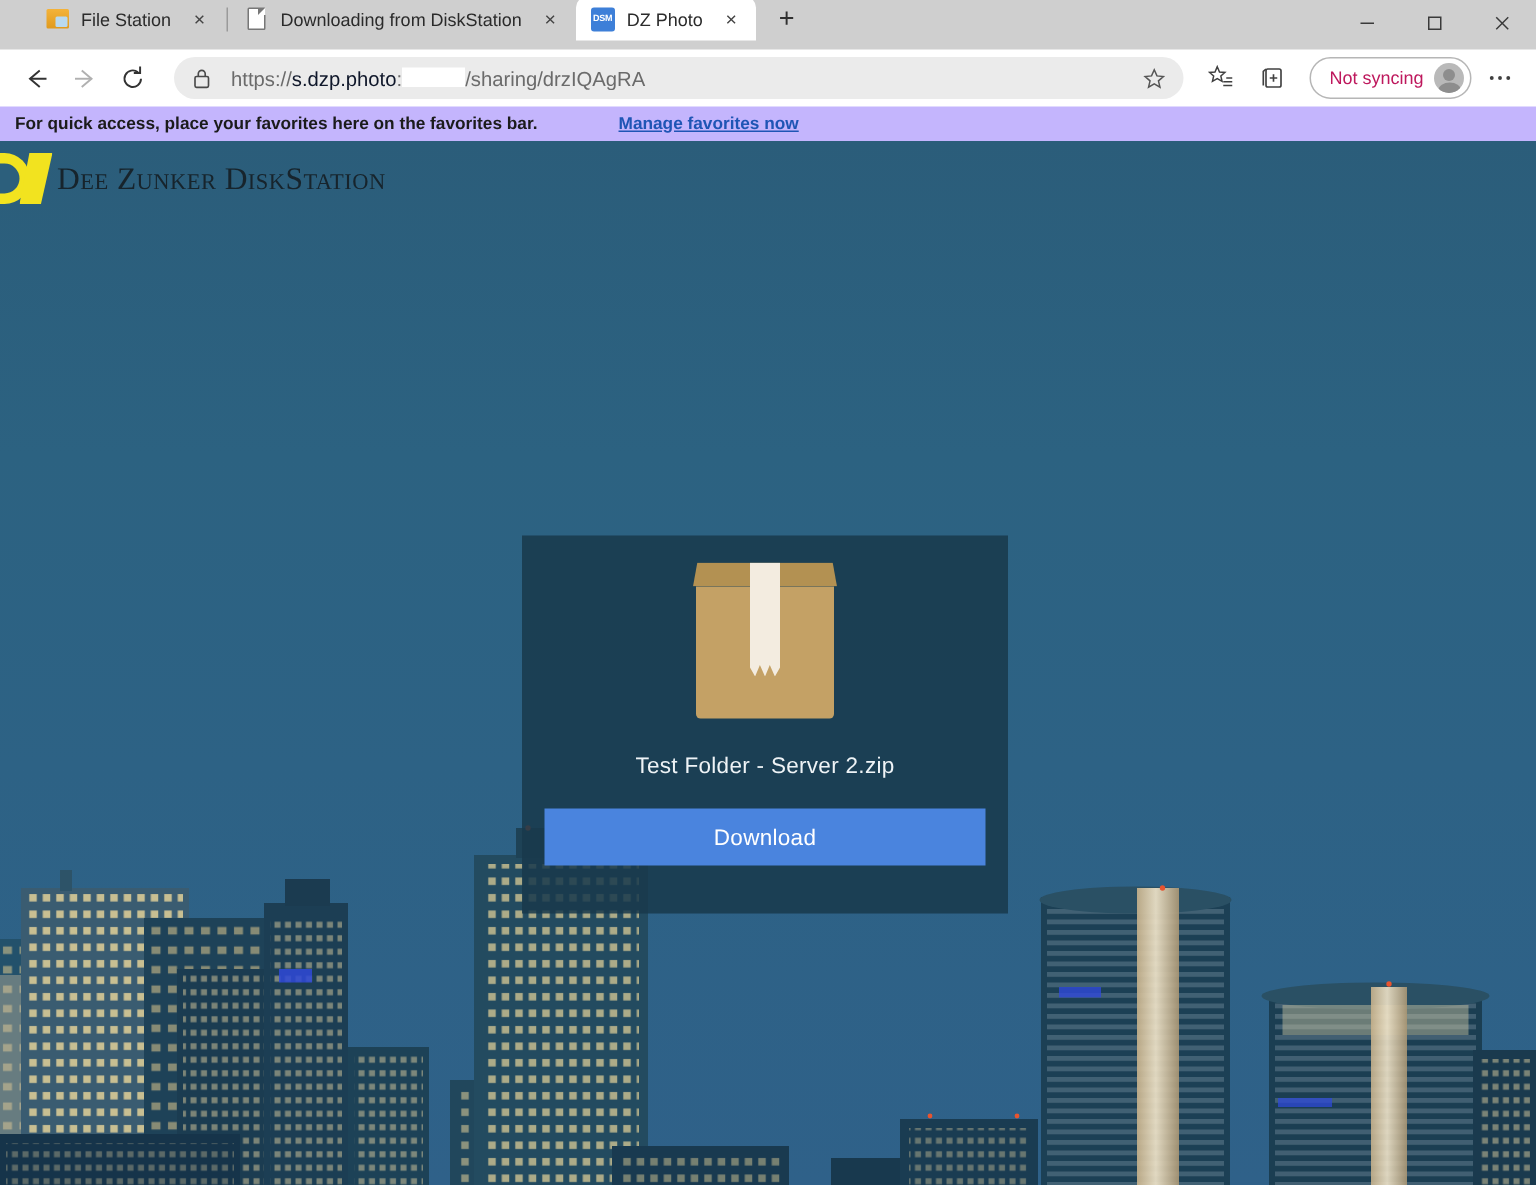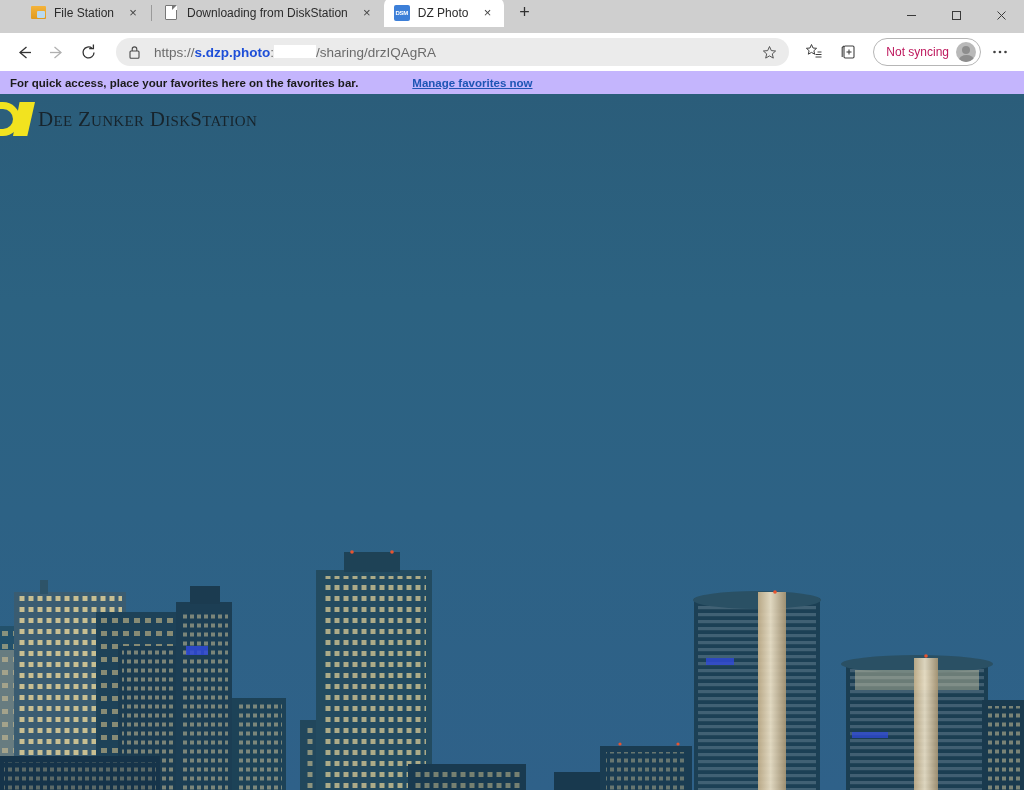--- a/index.html
+++ b/index.html
@@ -139,21 +139,21 @@
   .url {
     flex: 1 1 auto;
     font-size: 13.5px;
     color: #5c5c5c;
     white-space: nowrap;
     overflow: hidden;
     display: flex;
     align-items: baseline;
   }
   .url .scheme { color: #6b6b6b; }
-  .url .host { color: #1d4ed8; font-weight: 700; }
+  .url .host { color: #0f172a; font-weight: 400; }
   .url .redact {
     display: inline-block;
     width: 42px; height: 13px;
     background: #ffffff;
     margin: 0 0px;
     position: relative; top: 1px;
   }
   .url .path { color: #6b6b6b; }
   .star { flex: 0 0 20px; display: flex; align-items: center; justify-content: center; }
 
@@ -534,15 +534,24 @@
 
     <div class="logo">
       <div class="logo-mark">
         <div class="dz-d"></div>
         <div class="dz-d-inner"></div>
         <div class="dz-z"></div>
       </div>
       <div class="logo-text">Dee Zunker DiskStation</div>
     </div>
 
+    <div class="card">
+      <div class="box-icon">
+        <div class="box-lid"></div>
+        <div class="box-body"></div>
+        <div class="box-tape"></div>
+      </div>
+      <div class="filename">Test Folder - Server 2.zip</div>
+      <button class="dlbtn">Download</button>
+    </div>
 
   </div>
 </div>
 
 </body></html>

